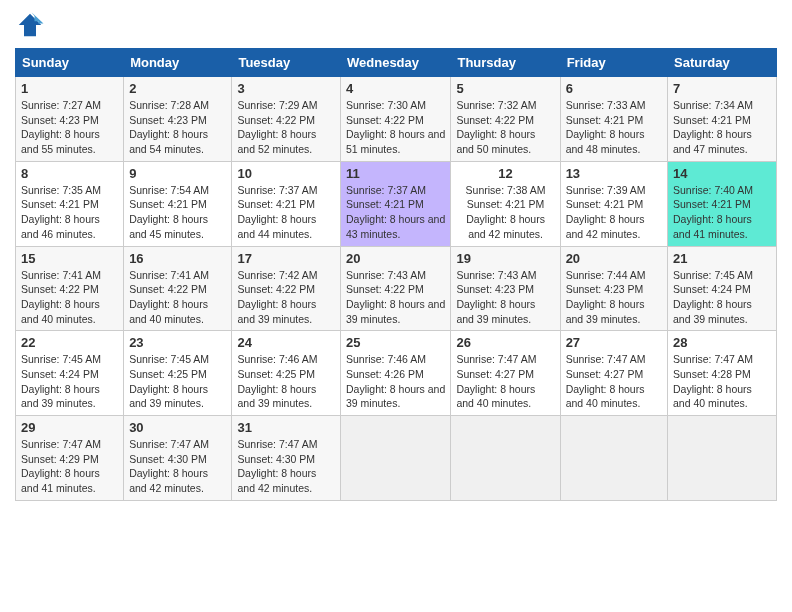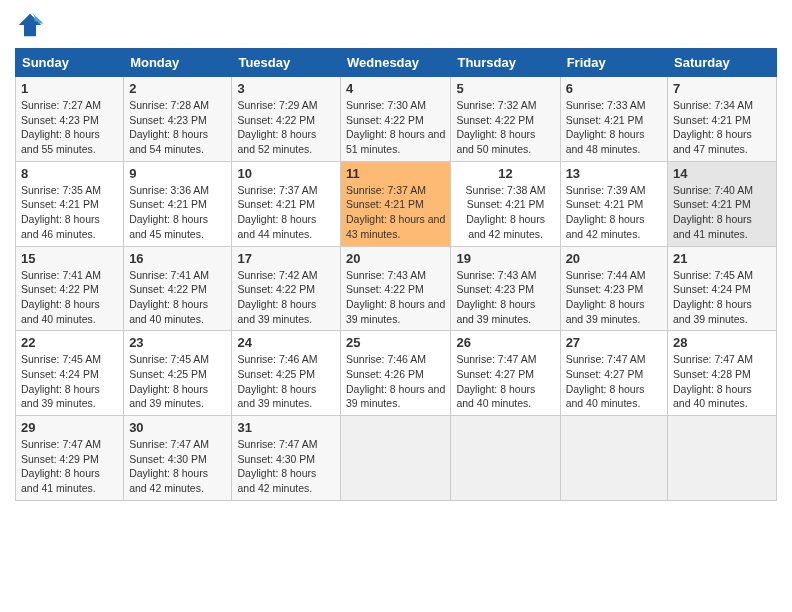--- a/index.html
+++ b/index.html
@@ -180,34 +180,34 @@
         <span class="day-num">8</span>
         <div class="cell-content">
           <span>Sunrise: 7:35 AM</span><br>
           <span>Sunset: 4:21 PM</span><br>
           <span>Daylight: 8 hours and 46 minutes.</span>
         </div>
       </td>
         <td style="background: rgb(255, 255, 255);">
         <span class="day-num">9</span>
         <div class="cell-content">
-          <span>Sunrise: 3:36 AM</span><br>
+          <span>Sunrise: 7:54 AM</span><br>
           <span>Sunset: 4:21 PM</span><br>
           <span>Daylight: 8 hours and 45 minutes.</span>
         </div>
       </td>
         <td style="background: rgb(255, 255, 255);">
         <span class="day-num">10</span>
         <div class="cell-content">
           <span>Sunrise: 7:37 AM</span><br>
           <span>Sunset: 4:21 PM</span><br>
           <span>Daylight: 8 hours and 44 minutes.</span>
         </div>
       </td>
-        <td style="background: #fdba74;">
+        <td style="background: #c4b5fd;">
         <span class="day-num">11</span>
         <div class="cell-content">
           <span>Sunrise: 7:37 AM</span><br>
           <span>Sunset: 4:21 PM</span><br>
           <span>Daylight: 8 hours and 43 minutes.</span>
         </div>
       </td>
         <td style="background: rgb(255, 255, 255); text-align: center;">
         <span class="day-num">12</span>
         <div class="cell-content">
@@ -217,21 +217,21 @@
         </div>
       </td>
         <td style="background: rgb(255, 255, 255);">
         <span class="day-num">13</span>
         <div class="cell-content">
           <span>Sunrise: 7:39 AM</span><br>
           <span>Sunset: 4:21 PM</span><br>
           <span>Daylight: 8 hours and 42 minutes.</span>
         </div>
       </td>
-        <td style="background: #e5e5e5;">
+        <td style="background: #5eead4;">
         <span class="day-num">14</span>
         <div class="cell-content">
           <span>Sunrise: 7:40 AM</span><br>
           <span>Sunset: 4:21 PM</span><br>
           <span>Daylight: 8 hours and 41 minutes.</span>
         </div>
       </td>
       </tr>
       <tr>
         <td style="background: rgb(247, 247, 247);">

